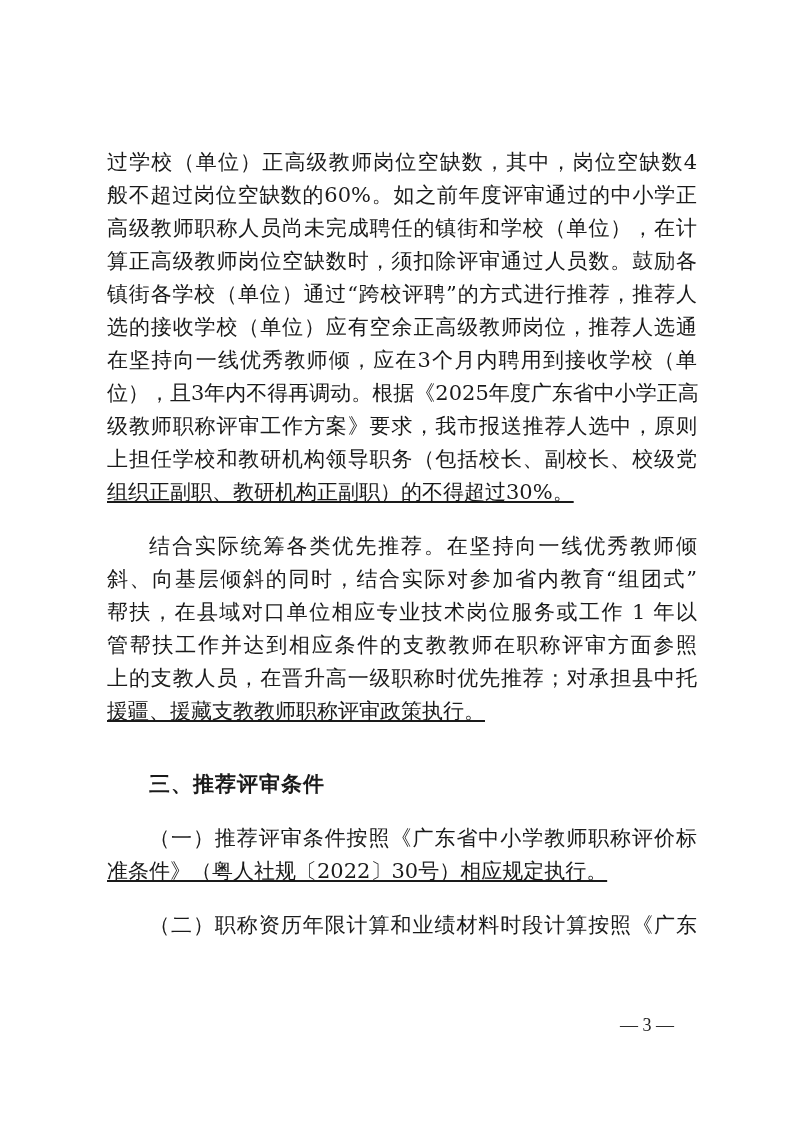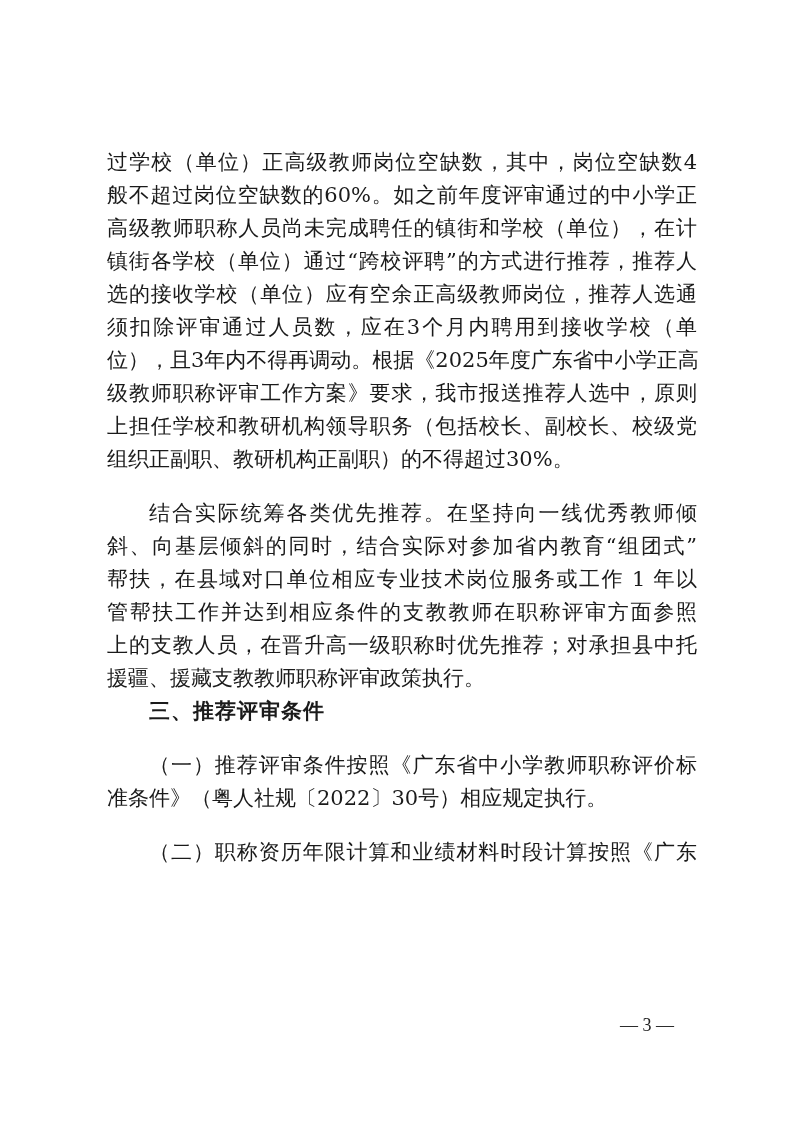--- a/index.html
+++ b/index.html
@@ -33,54 +33,57 @@
       height: 33px;
       line-height: 33px;
       font-size: 21px;
       white-space: nowrap;
       text-align: justify;
       text-align-last: justify;
       letter-spacing: 0;
     }
     .line.last {
       text-align-last: left;
+      text-decoration: underline;
     }
     .line.indent {
       padding-left: 42px;
       margin-top: 21px;
     }
     .line.heading {
       font-family: "DejaVu Sans", "Liberation Sans", sans-serif;
       font-weight: bold;
       padding-left: 42px;
       text-align-last: left;
       letter-spacing: 1px;
+      margin-top: 40px;
     }
     .page-number {
       position: absolute;
       left: 620px;
       top: 1015px;
       font-family: "Liberation Serif", "DejaVu Serif", serif;
       font-size: 18px;
       color: #222;
       white-space: nowrap;
     }
   </style>
 </head>
 <body>
 
 <div class="page">
   <div class="text-block">
 
     <div class="line">过学校（单位）正高级教师岗位空缺数，其中，岗位空缺数4</div>
     <div class="line">般不超过岗位空缺数的60%。如之前年度评审通过的中小学正</div>
     <div class="line">高级教师职称人员尚未完成聘任的镇街和学校（单位），在计</div>
+    <div class="line">算正高级教师岗位空缺数时，须扣除评审通过人员数。鼓励各</div>
     <div class="line">镇街各学校（单位）通过“跨校评聘”的方式进行推荐，推荐人</div>
     <div class="line">选的接收学校（单位）应有空余正高级教师岗位，推荐人选通</div>
-    <div class="line">须扣除评审通过人员数，应在3个月内聘用到接收学校（单</div>
+    <div class="line">在坚持向一线优秀教师倾，应在3个月内聘用到接收学校（单</div>
     <div class="line">位），且3年内不得再调动。根据《2025年度广东省中小学正高</div>
     <div class="line">级教师职称评审工作方案》要求，我市报送推荐人选中，原则</div>
     <div class="line">上担任学校和教研机构领导职务（包括校长、副校长、校级党</div>
     <div class="line last">组织正副职、教研机构正副职）的不得超过30%。</div>
 
     <div class="line indent">结合实际统筹各类优先推荐。在坚持向一线优秀教师倾</div>
     <div class="line">斜、向基层倾斜的同时，结合实际对参加省内教育“组团式”</div>
     <div class="line">帮扶，在县域对口单位相应专业技术岗位服务或工作 1 年以</div>
     <div class="line">管帮扶工作并达到相应条件的支教教师在职称评审方面参照</div>
     <div class="line">上的支教人员，在晋升高一级职称时优先推荐；对承担县中托</div>

